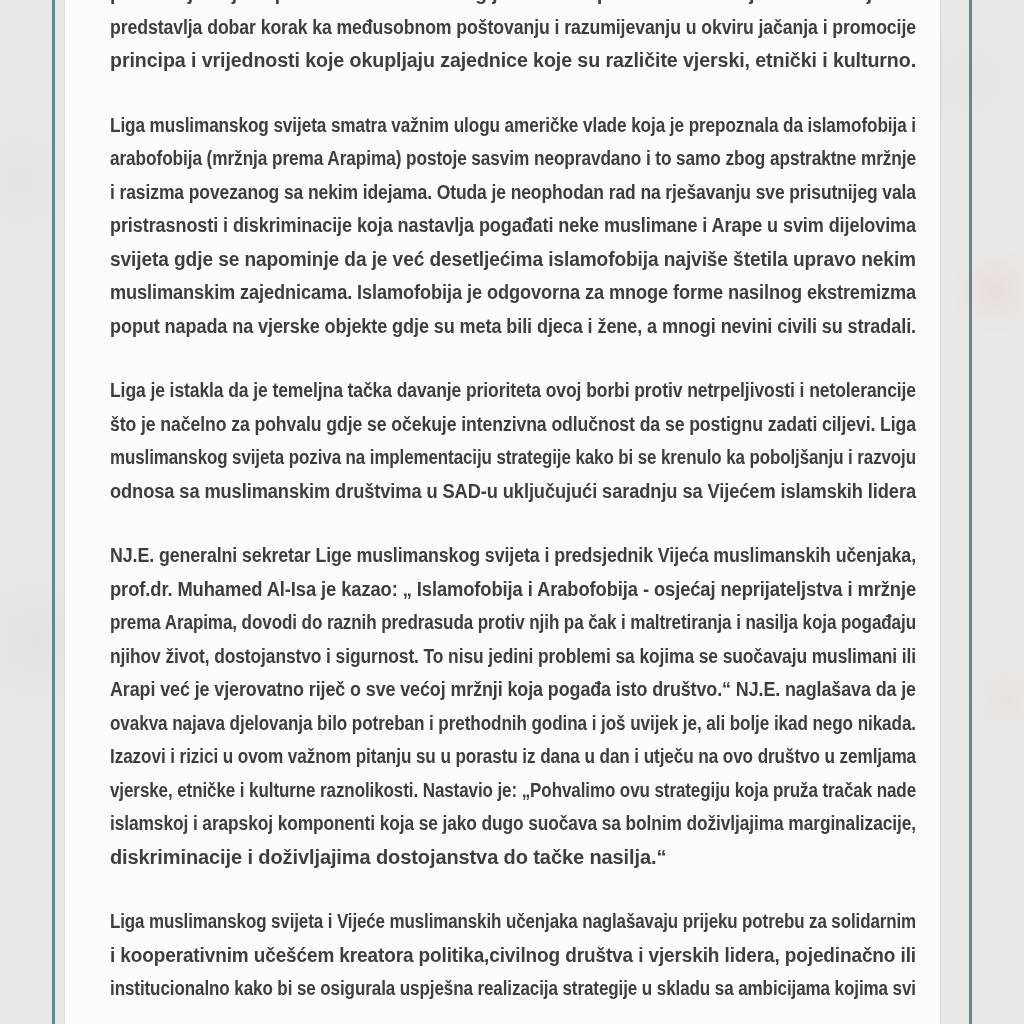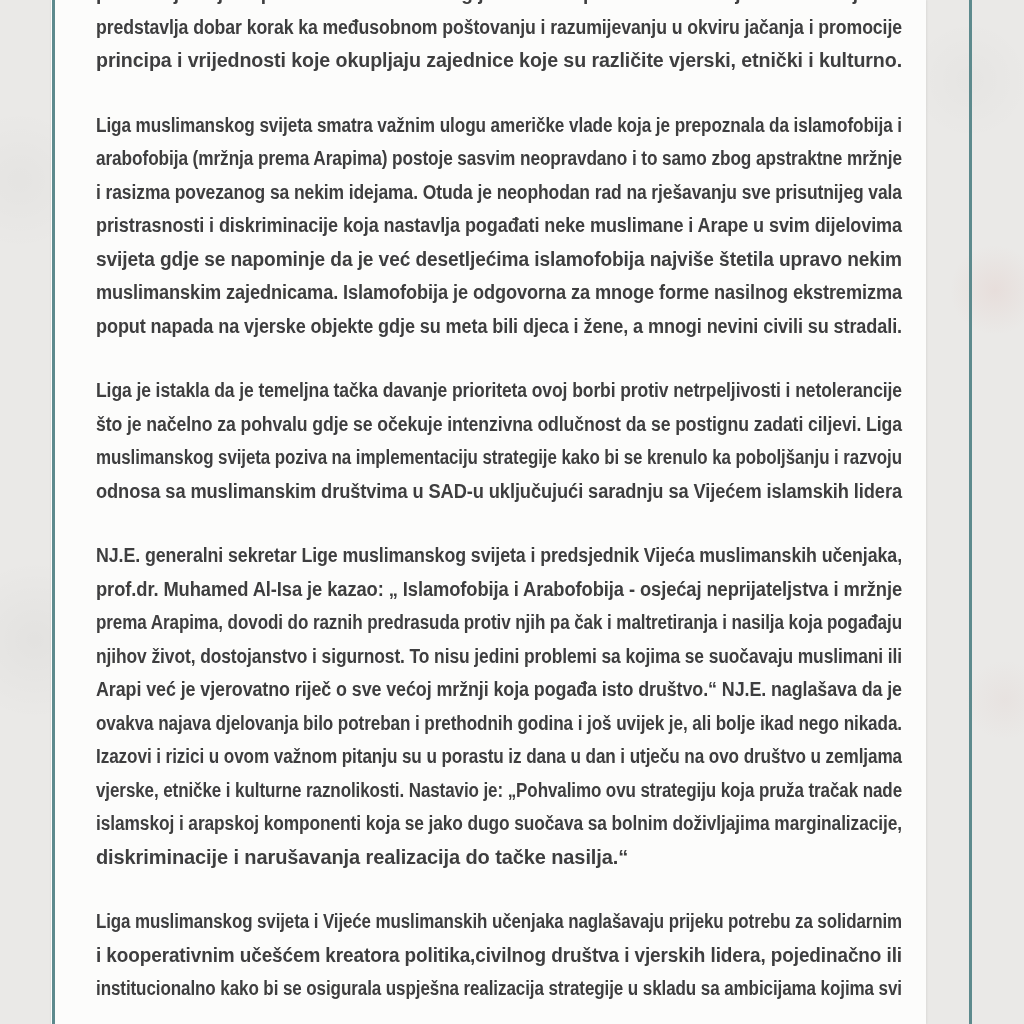--- a/index.html
+++ b/index.html
@@ -30,21 +30,21 @@
     position: absolute;
     top: 0;
     bottom: 0;
     width: 3px;
   }
   .accent-bar.left  { left: 52px; }
   .accent-bar.right { left: 969px; }
 
   .page {
     position: absolute;
-    left: 51px;
+    left: 65px;
     top: 0;
     bottom: 0;
     width: 875px;
     background: #fcfcfb;
     box-shadow: 1px 0 2px rgba(0,0,0,0.07), -1px 0 1px rgba(0,0,0,0.03);
   }
 
   .article {
     position: absolute;
     left: 45px;
@@ -94,21 +94,21 @@
         <div class="paragraph">
           <div class="line" style="transform: scaleX(0.889441);">NJ.E. generalni sekretar Lige muslimanskog svijeta i predsjednik Vijeća muslimanskih učenjaka,</div>
           <div class="line" style="transform: scaleX(0.916902);">prof.dr. Muhamed Al-Isa je kazao: „ Islamofobija i Arabofobija - osjećaj neprijateljstva i mržnje</div>
           <div class="line" style="transform: scaleX(0.851938);">prema Arapima, dovodi do raznih predrasuda protiv njih pa čak i maltretiranja i nasilja koja pogađaju</div>
           <div class="line" style="transform: scaleX(0.869955);">njihov život, dostojanstvo i sigurnost. To nisu jedini problemi sa kojima se suočavaju muslimani ili</div>
           <div class="line" style="transform: scaleX(0.894903);">Arapi već je vjerovatno riječ o sve većoj mržnji koja pogađa isto društvo.“ NJ.E. naglašava da je</div>
           <div class="line" style="transform: scaleX(0.855484);">ovakva najava djelovanja bilo potreban i prethodnih godina i još uvijek je, ali bolje ikad nego nikada.</div>
           <div class="line" style="transform: scaleX(0.85628);">Izazovi i rizici u ovom važnom pitanju su u porastu iz dana u dan i utječu na ovo društvo u zemljama</div>
           <div class="line" style="transform: scaleX(0.849385);">vjerske, etničke i kulturne raznolikosti. Nastavio je: „Pohvalimo ovu strategiju koja pruža tračak nade</div>
           <div class="line" style="transform: scaleX(0.866085);">islamskoj  i arapskoj komponenti koja se jako dugo suočava sa bolnim doživljajima marginalizacije,</div>
-          <div class="line last" style="transform: scaleX(1);">diskriminacije i narušavanja realizacija do tačke nasilja.“</div>
+          <div class="line last" style="transform: scaleX(1);">diskriminacije i doživljajima dostojanstva do tačke nasilja.“</div>
         </div>
         <div class="paragraph">
           <div class="line" style="transform: scaleX(0.845293);">Liga muslimanskog svijeta i Vijeće muslimanskih učenjaka naglašavaju prijeku potrebu za solidarnim</div>
           <div class="line" style="transform: scaleX(0.947138);">i kooperativnim učešćem kreatora politika,civilnog društva i vjerskih lidera, pojedinačno ili</div>
           <div class="line last" style="transform: scaleX(0.850239);">institucionalno kako bi se osigurala uspješna realizacija strategije u skladu sa ambicijama kojima svi</div>
         </div>
       </div>
   </div>
   <div class="accent-bar left" style="background: rgb(93, 138, 141);"></div>
   <div class="accent-bar right" style="background: rgb(93, 138, 141);"></div>

